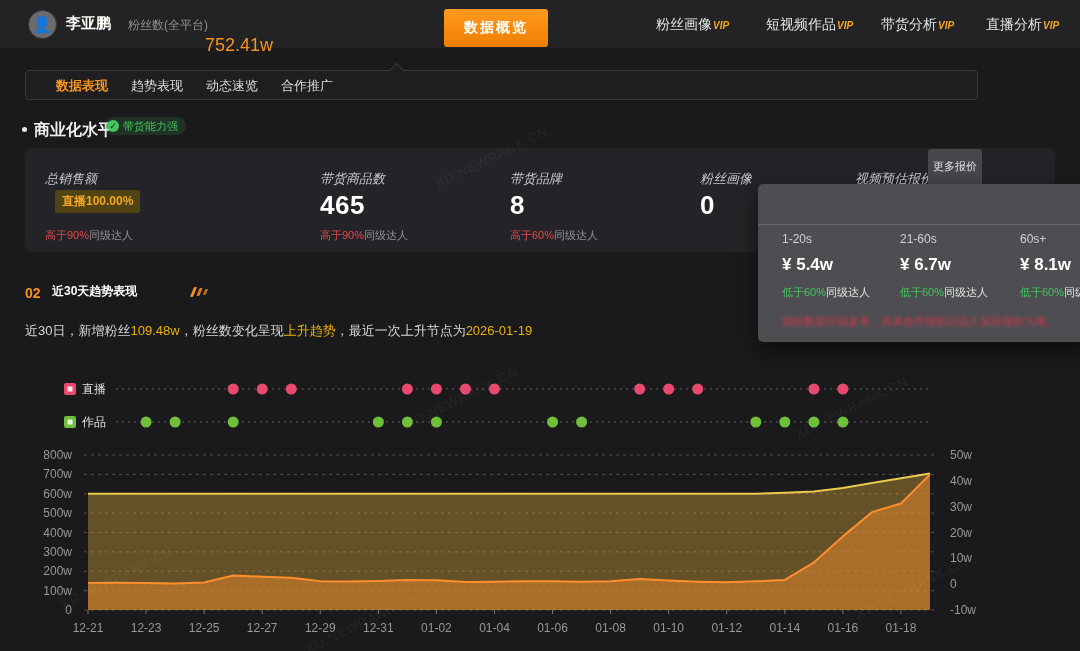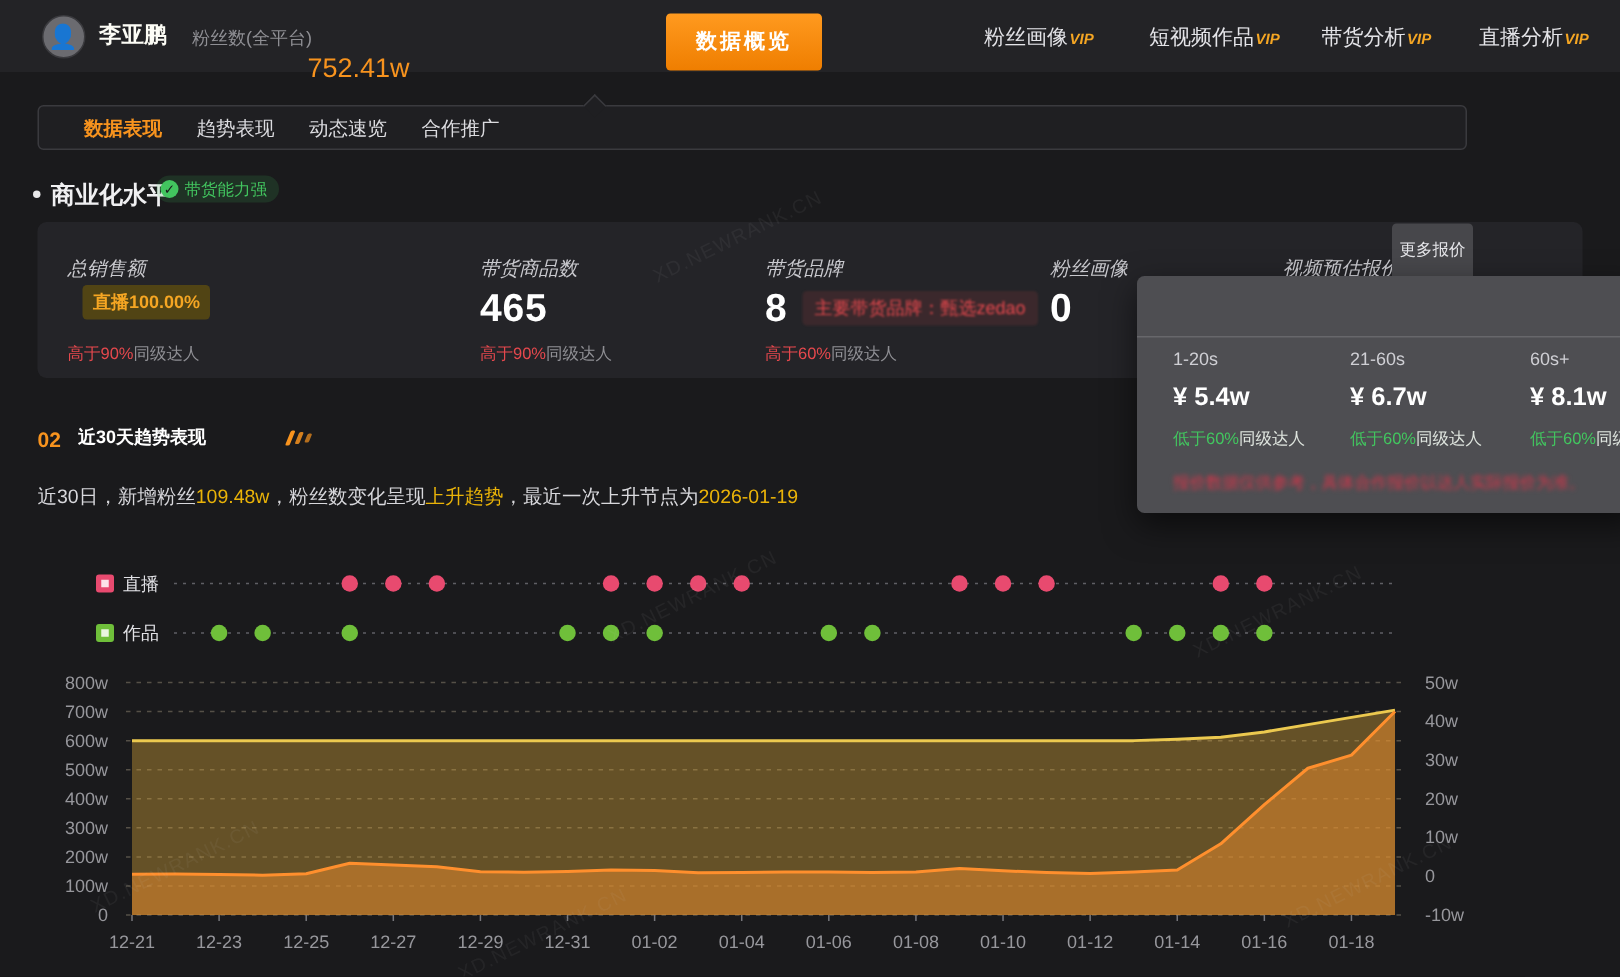--- a/index.html
+++ b/index.html
@@ -132,21 +132,20 @@
     <div class="stat-label">带货商品数</div>
     <div class="stat-valrow">
         <span class="stat-value">465</span>
       </div>
     <div class="stat-note"><span class="hl-red">高于90%</span><span class="dim">同级达人</span></div>
   </div>
   <div class="stat" style="left:485px">
     <div class="stat-label">带货品牌</div>
     <div class="stat-valrow">
       <span class="stat-value">8</span>
-      <span class="brand-tag">主要带货品牌：甄选zedao</span>
     </div>
     <div class="stat-note"><span class="hl-red">高于60%</span><span class="dim">同级达人</span></div>
   </div>
   <div class="stat" style="left:675px">
     <div class="stat-label">粉丝画像</div>
     <div class="stat-valrow">
         <span class="stat-value">0</span>
       </div>
   </div>
   <div class="stat" style="left:830px">

